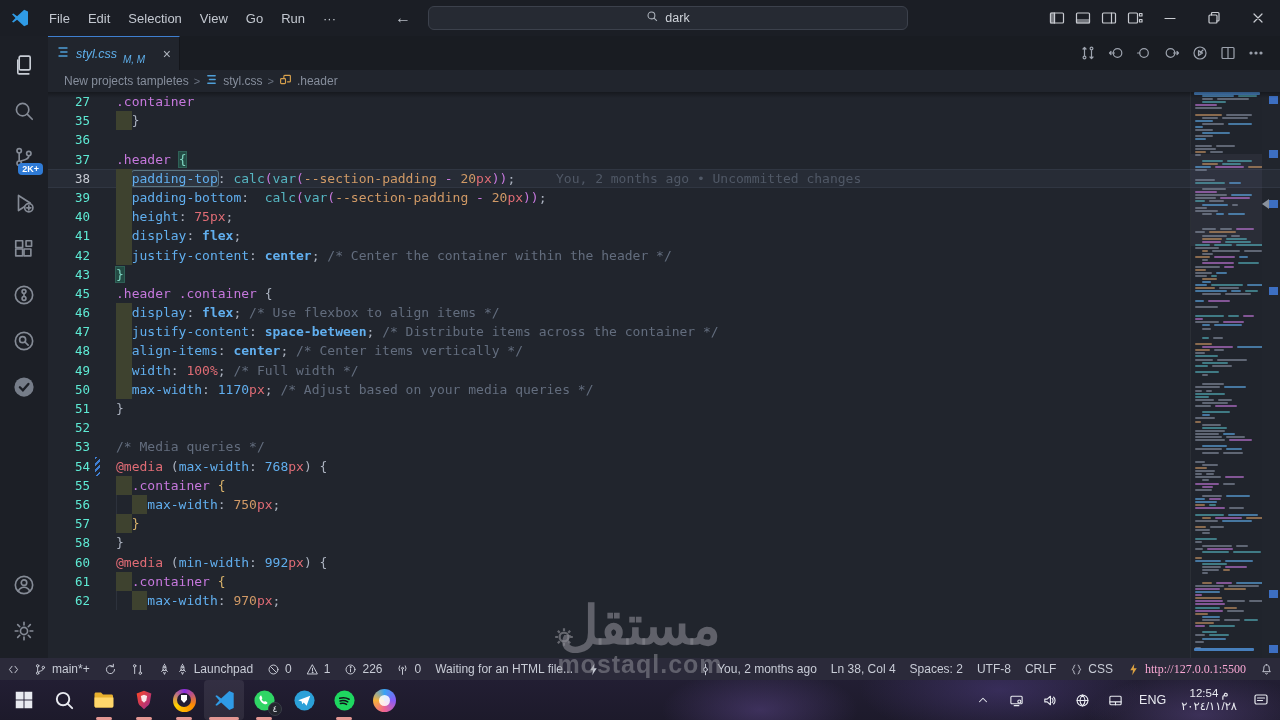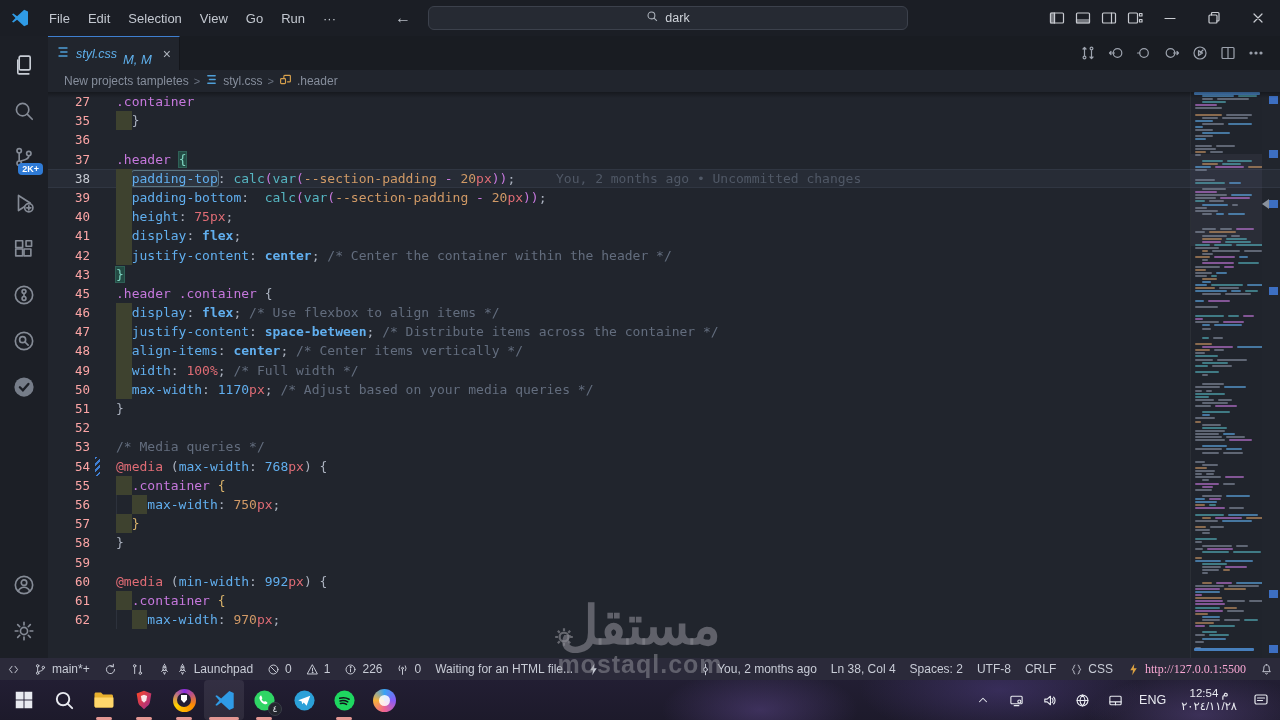--- a/index.html
+++ b/index.html
@@ -31,37 +31,37 @@
   .ab-item.first { color:#c9ced6; }
   .ab-badge { position:absolute; bottom:5px; right:5px; background:#2f7bd6; color:#fff; font-size:9px;
     font-weight:bold; padding:1px 4px; border-radius:4px; }
   .ab-bottom { position:absolute; bottom:4px; left:0; width:48px; display:flex; flex-direction:column; align-items:center; }
 
   .editorcol { position:relative; width:1232px; }
   .tabbar { height:34px; background:#191c22; display:flex; align-items:stretch; }
   .tab { width:132px; background:#21252d; border-top:1px solid #3f7fd0; border-right:1px solid #14161b;
     display:flex; align-items:center; padding:0 8px; gap:6px; }
   .tab-label { color:#5fb0ec; font-size:12.5px; font-style:italic; }
-  .tab-badges { color:#5fb0ec; font-size:13px; font-style:italic;margin-top:11px; }
+  .tab-badges { color:#5fb0ec; font-size:10px; font-style:italic;margin-top:11px; }
   .tab-close { color:#aeb4bd; font-size:14px; margin-left:auto; }
   .editor-actions { margin-left:auto; display:flex; align-items:center; gap:8px; padding-right:14px; color:#9da3ae; }
   .ea { width:20px; height:20px; display:flex; align-items:center; justify-content:center; }
 
   .breadcrumb { height:22px; background:#21252d; display:flex; align-items:center; padding-left:16px;
     color:#868e9c; font-size:12px; gap:5px; }
   .bc-sep { color:#6a7280; font-size:11px; }
 
   
   .code { position:absolute; top:56px; left:0; width:1232px; height:566px; background:#21252d; overflow:hidden; }
   .code-shadow { position:absolute; top:0; left:0; width:1232px; height:6px;
     background:linear-gradient(#00000055,transparent); z-index:5; pointer-events:none; }
   .code-row { position:relative; height:19.2px; line-height:19.2px;
     font-family:"DejaVu Sans Mono", monospace; font-size:13px; padding-left:68px; }
   .code-row.current { background:rgba(105,125,160,0.09); box-shadow:inset 0 1px 0 rgba(130,150,180,0.10), inset 0 -1px 0 rgba(130,150,180,0.10); }
-  .lnum { position:absolute; left:0; top:0; width:42px; text-align:right; color:#fca5a5;
+  .lnum { position:absolute; left:0; top:0; width:42px; text-align:right; color:#5eead4;
     font-size:12.5px; }
   .code-row.current .lnum { color:#c8ccd4; }
   .tk { white-space:pre; }
   .tk.b { font-weight:bold; }
   .tk.box { outline:1px solid rgba(125,165,180,0.6); background:rgba(100,140,160,0.10); border-radius:2px; }
   .tk.hlb { background:#234b44; color:#7fd4c0 !important; box-shadow:0 0 0 1px #2f6157; }
   .olive { position:absolute; top:0; height:19.2px; width:15.7px; background:#3e422f; }
   .hatch { position:absolute; left:47px; top:0; width:5px; height:19.2px;
     background:repeating-linear-gradient(135deg,#3f7fd4 0 2px,#21252d 2px 4.5px); }
   .iguide { position:absolute; top:0; width:1px; height:19.2px; background:#2d323c; }
@@ -623,23 +623,20 @@
           <div class="code-row"><span class="lnum">51</span><span class="tk" style="color: rgb(171, 178, 191);">}</span></div>
           <div class="code-row">
             <span class="lnum">52</span>
           </div>
           <div class="code-row"><span class="lnum">53</span><span class="tk" style="color: rgb(99, 109, 126);">/* Media queries */</span></div>
           <div class="code-row"><span class="lnum">54</span><span class="hatch"></span><span class="tk" style="color: rgb(224, 108, 117);">@media</span><span class="tk" style="color: rgb(171, 178, 191);"> (</span><span class="tk" style="color: rgb(97, 175, 239);">max-width</span><span class="tk" style="color: rgb(171, 178, 191);">: </span><span class="tk" style="color: rgb(97, 175, 239);">768</span><span class="tk" style="color: rgb(224, 108, 117);">px</span><span class="tk" style="color: rgb(171, 178, 191);">) </span><span class="tk" style="color: rgb(171, 178, 191);">{</span></div>
           <div class="code-row"><span class="lnum">55</span><span class="iguide" style="left: 68px;"></span><span class="olive" style="left: 68px;"></span><span class="tk" style="color: rgb(171, 178, 191);">  </span><span class="tk" style="color: rgb(198, 120, 221);">.container</span><span class="tk" style="color: rgb(171, 178, 191);"> </span><span class="tk" style="color: rgb(216, 178, 106);">{</span></div>
           <div class="code-row"><span class="lnum">56</span><span class="iguide" style="left: 68px;"></span><span class="iguide" style="left: 83.654px;"></span><span class="olive" style="left: 83.654px;"></span><span class="tk" style="color: rgb(171, 178, 191);">    </span><span class="tk" style="color: rgb(97, 175, 239);">max-width</span><span class="tk" style="color: rgb(171, 178, 191);">: </span><span class="tk" style="color: rgb(209, 154, 102);">750</span><span class="tk" style="color: rgb(224, 108, 117);">px</span><span class="tk" style="color: rgb(171, 178, 191);">;</span></div>
           <div class="code-row"><span class="lnum">57</span><span class="iguide" style="left: 68px;"></span><span class="olive" style="left: 68px;"></span><span class="tk" style="color: rgb(171, 178, 191);">  </span><span class="tk" style="color: rgb(216, 178, 106);">}</span></div>
           <div class="code-row"><span class="lnum">58</span><span class="tk" style="color: rgb(171, 178, 191);">}</span></div>
-          <div class="code-row">
-            <span class="lnum">59</span>
-          </div>
           <div class="code-row"><span class="lnum">60</span><span class="tk" style="color: rgb(224, 108, 117);">@media</span><span class="tk" style="color: rgb(171, 178, 191);"> (</span><span class="tk" style="color: rgb(97, 175, 239);">min-width</span><span class="tk" style="color: rgb(171, 178, 191);">: </span><span class="tk" style="color: rgb(97, 175, 239);">992</span><span class="tk" style="color: rgb(224, 108, 117);">px</span><span class="tk" style="color: rgb(171, 178, 191);">) </span><span class="tk" style="color: rgb(171, 178, 191);">{</span></div>
           <div class="code-row"><span class="lnum">61</span><span class="iguide" style="left: 68px;"></span><span class="olive" style="left: 68px;"></span><span class="tk" style="color: rgb(171, 178, 191);">  </span><span class="tk" style="color: rgb(198, 120, 221);">.container</span><span class="tk" style="color: rgb(171, 178, 191);"> </span><span class="tk" style="color: rgb(216, 178, 106);">{</span></div>
           <div class="code-row"><span class="lnum">62</span><span class="iguide" style="left: 68px;"></span><span class="iguide" style="left: 83.654px;"></span><span class="olive" style="left: 83.654px;"></span><span class="tk" style="color: rgb(171, 178, 191);">    </span><span class="tk" style="color: rgb(97, 175, 239);">max-width</span><span class="tk" style="color: rgb(171, 178, 191);">: </span><span class="tk" style="color: rgb(209, 154, 102);">970</span><span class="tk" style="color: rgb(224, 108, 117);">px</span><span class="tk" style="color: rgb(171, 178, 191);">;</span></div>
         </div>
     </div>
   </div>
 
   <footer class="statusbar">
     <div class="sb-side" id="sbLeft">
         <span class="sb-item">

